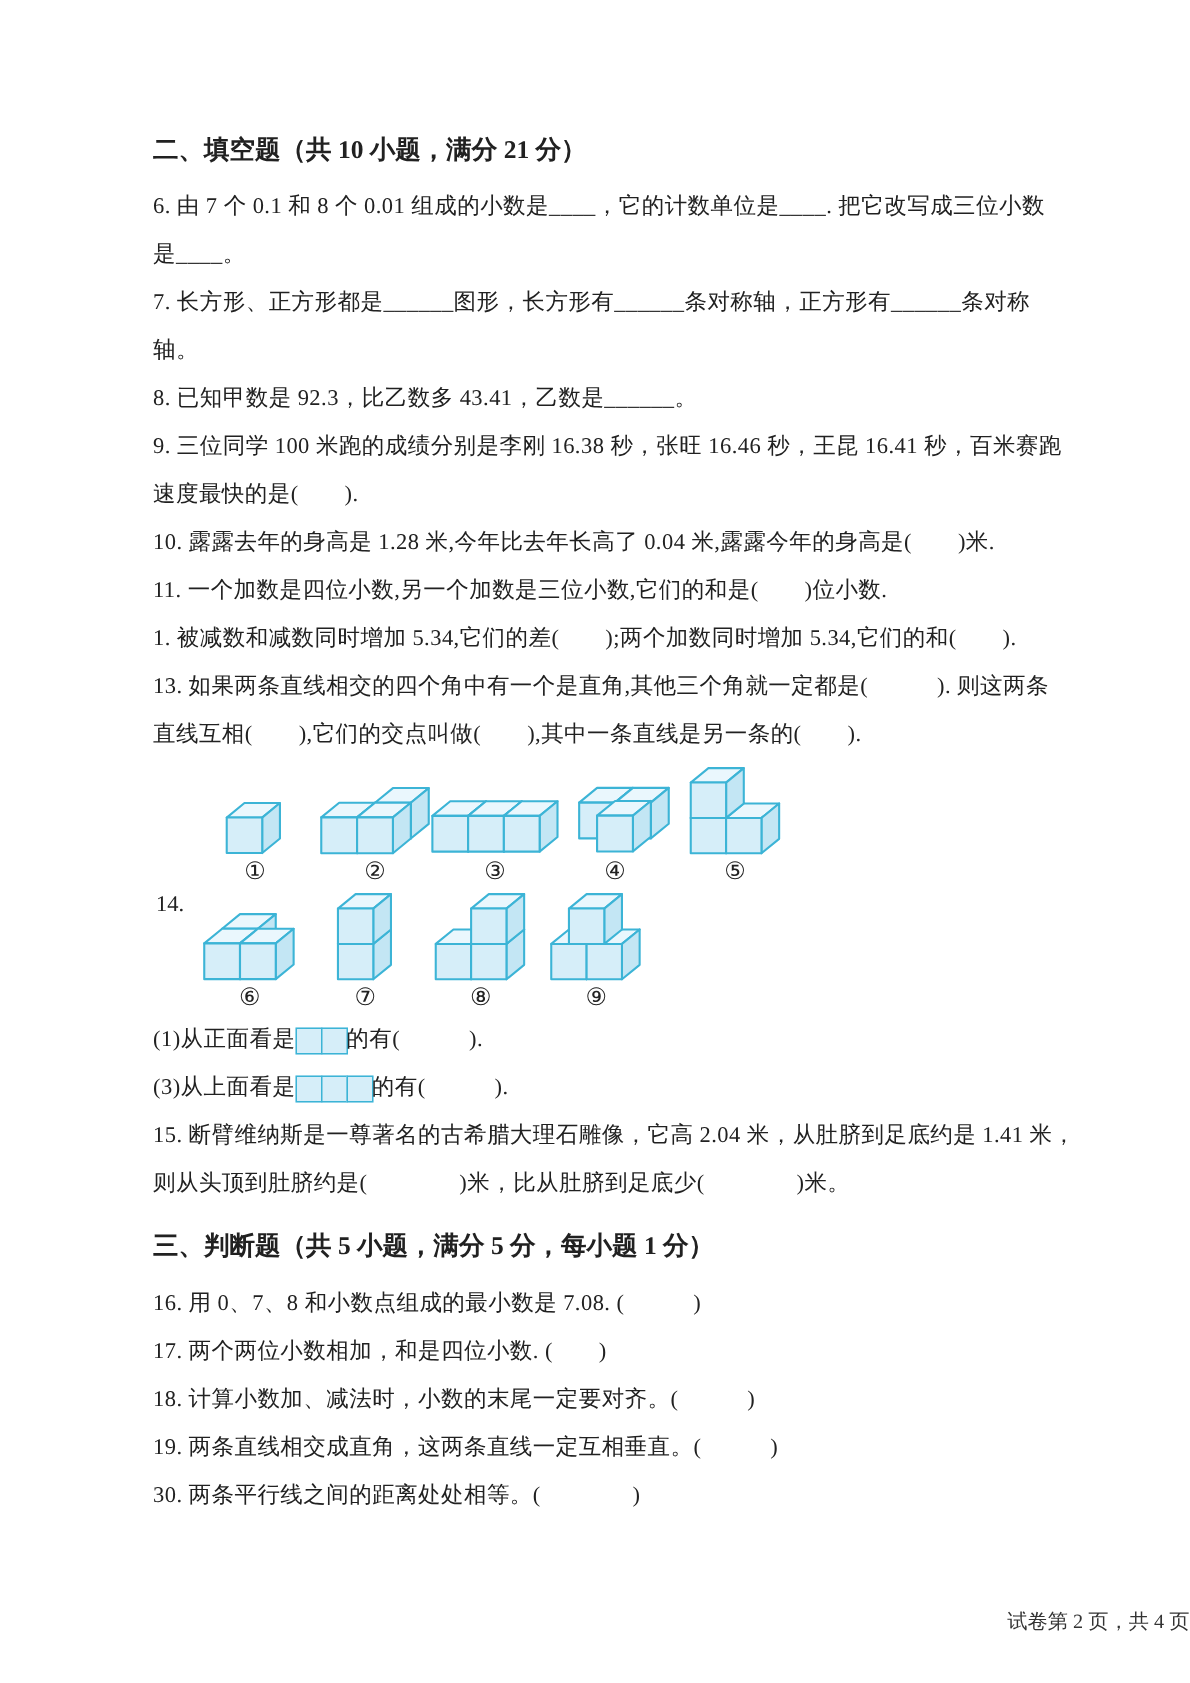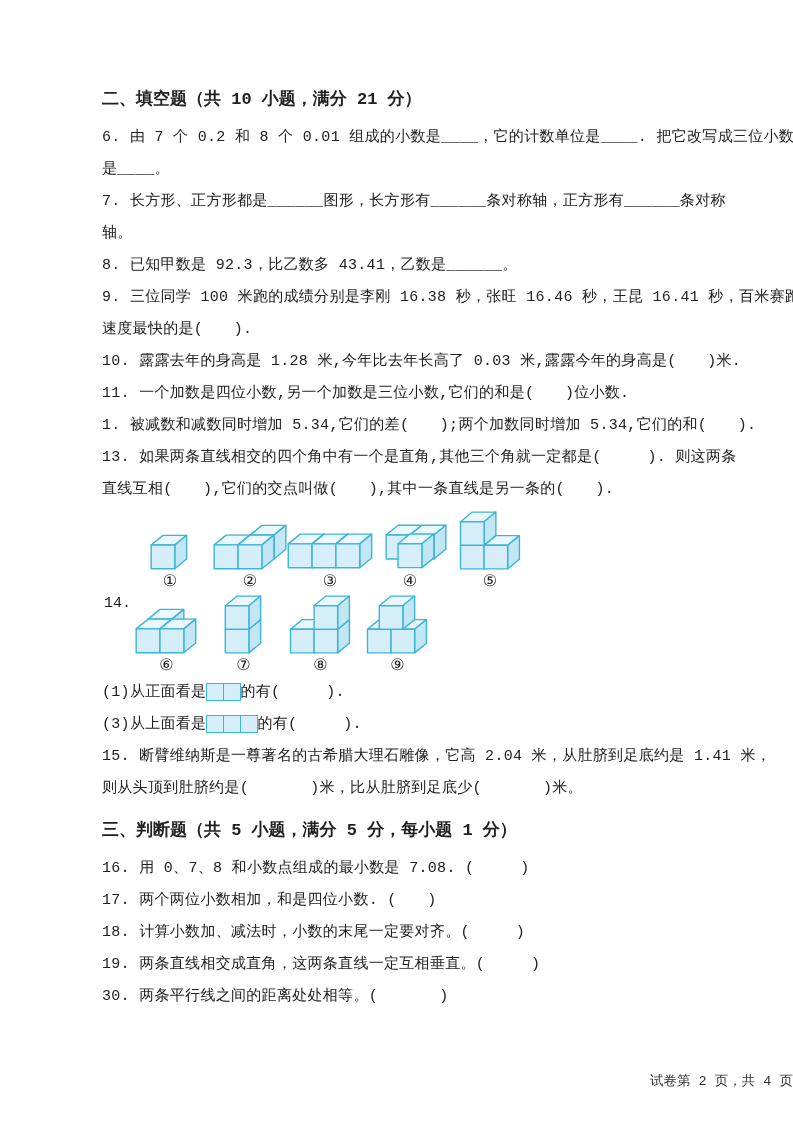--- a/index.html
+++ b/index.html
@@ -1,18 +1,18 @@
 <!DOCTYPE html>
 <html><head>
 <meta charset="utf-8">
 <style>
   html,body{margin:0;padding:0;background:#ffffff;}
   .page{
     position:relative;width:793px;height:1122px;background:#ffffff;overflow:hidden;
-    font-family:Liberation Mono, monospace;color:#212121;
+    font-family:Liberation Serif, serif;color:#212121;
   }
   .content{position:absolute;left:102px;top:86px;width:606px;}
   h2.sec{font-size:17px;font-weight:bold;margin:0 0 9px 0;line-height:27px;white-space:pre;}
   h2.sec3{margin-top:12px;}
   p.q{font-size:15px;line-height:32px;margin:0;white-space:pre;letter-spacing:0.3px;}
   .figures{position:relative;margin:5px 0 2px 0;}
   .fig-row{display:flex;align-items:flex-end;}
   .fig-row-1{margin-left:28px;}
   .fig-row-2{margin-left:26px;margin-top:4px;}
   .fig{width:80px;display:flex;flex-direction:column;align-items:center;justify-content:flex-end;}
@@ -26,28 +26,28 @@
   svg{display:block;}
 </style>
 </head>
 <body>
 
 <div class="page">
   <div class="content">
 
     <h2 class="sec">二、填空题（共 10 小题，满分 21 分）</h2>
 
-    <p class="q">6. 由 7 个 0.2 和 8 个 0.01 组成的小数是____，它的计数单位是____. 把它改写成三位小数
+    <p class="q">6. 由 7 个 0.1 和 8 个 0.01 组成的小数是____，它的计数单位是____. 把它改写成三位小数
 是____。</p>
     <p class="q">7. 长方形、正方形都是______图形，长方形有______条对称轴，正方形有______条对称
 轴。</p>
     <p class="q">8. 已知甲数是 92.3，比乙数多 43.41，乙数是______。</p>
     <p class="q">9. 三位同学 100 米跑的成绩分别是李刚 16.38 秒，张旺 16.46 秒，王昆 16.41 秒，百米赛跑
 速度最快的是(　　).</p>
-    <p class="q">10. 露露去年的身高是 1.28 米,今年比去年长高了 0.03 米,露露今年的身高是(　　)米.</p>
+    <p class="q">10. 露露去年的身高是 1.28 米,今年比去年长高了 0.04 米,露露今年的身高是(　　)米.</p>
     <p class="q">11. 一个加数是四位小数,另一个加数是三位小数,它们的和是(　　)位小数.</p>
     <p class="q">1. 被减数和减数同时增加 5.34,它们的差(　　);两个加数同时增加 5.34,它们的和(　　).</p>
     <p class="q">13. 如果两条直线相交的四个角中有一个是直角,其他三个角就一定都是(　　　). 则这两条
 直线互相(　　),它们的交点叫做(　　),其中一条直线是另一条的(　　).</p>
 
     <div class="figures">
       <div class="fig-row fig-row-1">
           <div class="fig">
             <svg viewBox="0 0 40 36" width="43" height="39">
               <polygon points="2,12 13,3 35,3 24,12" fill="#eaf7fd" stroke="#3cb4d6" stroke-width="1.3" stroke-linejoin="round"></polygon>

